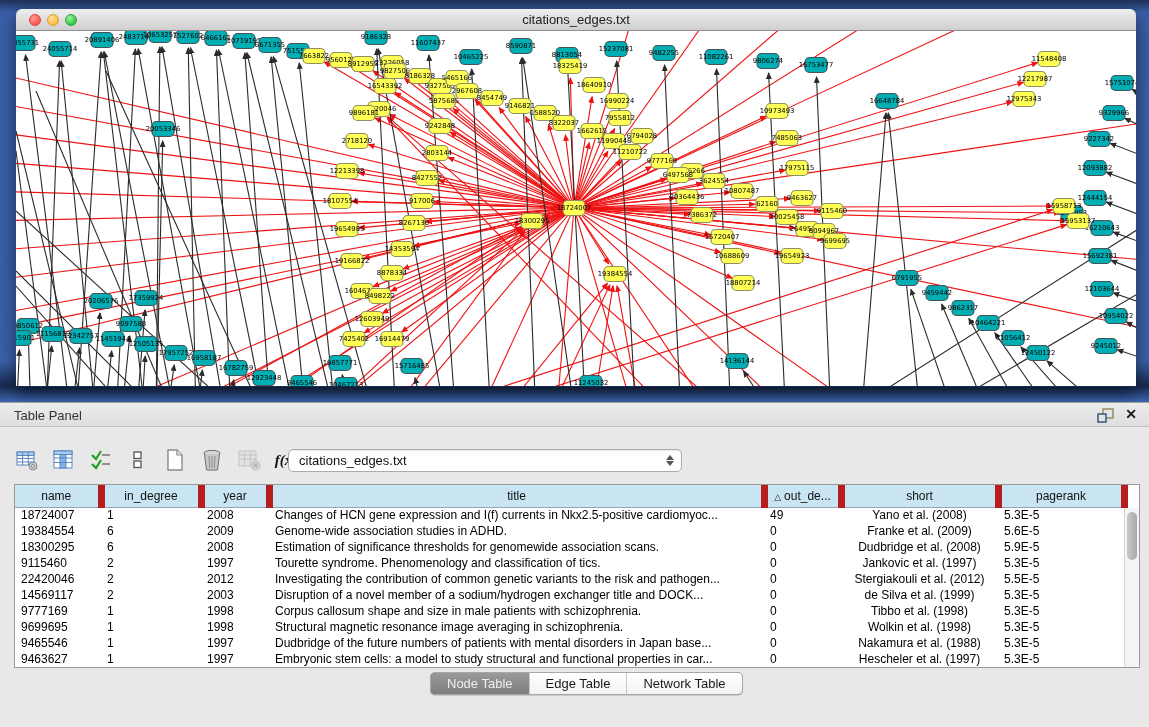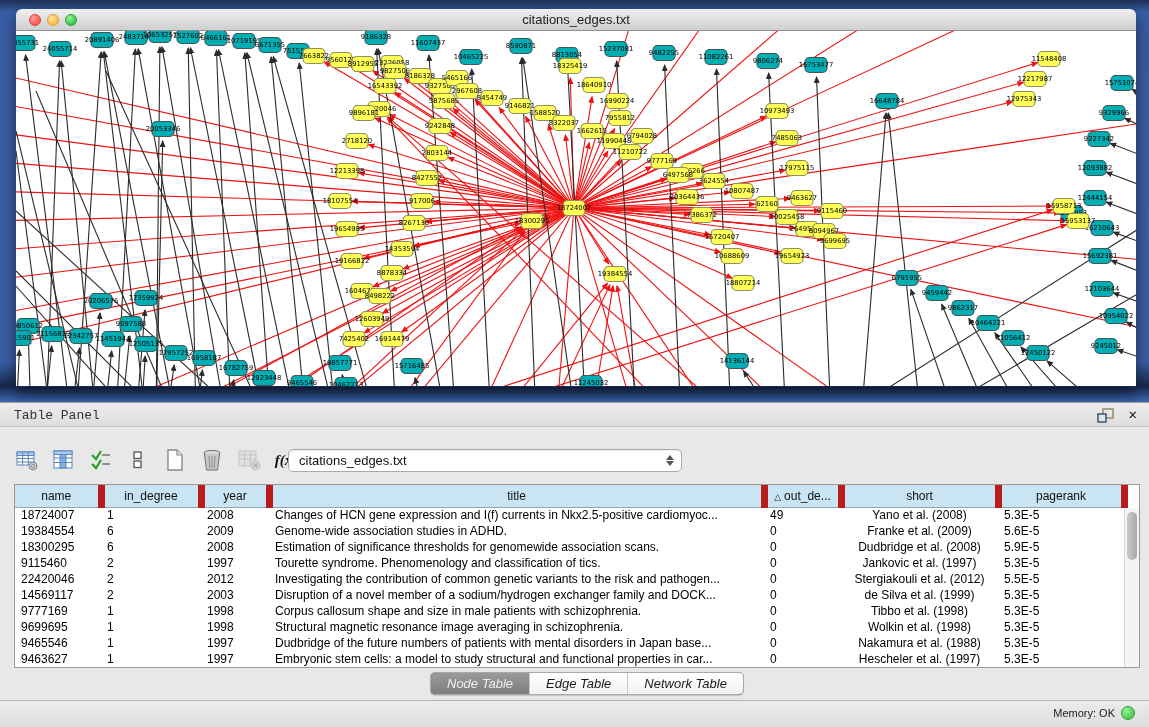--- a/index.html
+++ b/index.html
@@ -19,21 +19,21 @@
   #tl-min   { left:31px;  background:radial-gradient(circle at 35% 30%,#ffe2a0,#fdbc40 70%); border:1px solid #d99d2f; }
   #tl-zoom  { left:49px;  background:radial-gradient(circle at 35% 30%,#9ef0a2,#33c748 70%); border:1px solid #2aa637; }
   #win-title { position:absolute; left:0; right:0; top:3px; text-align:center;
                font-size:13px; color:#222; }
   #canvas-wrap { position:relative; width:1120px; height:355px; background:#fff; overflow:hidden; }
   #graph-svg { display:block; }
 
   
   #table-panel { position:absolute; left:0; top:402px; width:1149px; height:298px; background:#e8e8e8; }
   #tp-header { position:relative; height:25px; background:linear-gradient(180deg,#ececec,#dedede);
-               border-top:1px solid #9f9f9f; border-bottom:1px solid #c2c2c2;font-family:Liberation Mono, monospace; }
+               border-top:1px solid #9f9f9f; border-bottom:1px solid #c2c2c2; }
   #tp-title { position:absolute; left:14px; top:5px; font-size:13px; color:#333; }
   #tp-float { position:absolute; right:34px; top:5px; width:18px; height:15px; cursor:pointer; }
   #tp-close { position:absolute; right:12px; top:3px; font-size:14px; font-weight:bold; color:#1a1a1a; cursor:pointer; }
 
   #tp-toolbar { position:absolute; left:14px; top:44px; height:28px; display:flex; align-items:center; gap:11px; }
   .tbtn { width:26px; height:24px; display:flex; align-items:center; justify-content:center; }
   #combo { position:absolute; left:288px; top:47px; width:394px; height:23px; background:#fff;
            border:1px solid #ababab; border-radius:5px; display:flex; align-items:center;
            box-shadow:inset 0 1px 1px rgba(0,0,0,.08); }
   #combo-value { flex:1; padding-left:10px; font-size:13px; color:#111;
@@ -51,21 +51,21 @@
   #grid td { height:16px; padding:0 6px; overflow:hidden; white-space:nowrap; text-overflow:clip; }
   #grid td.c-short { text-align:center; }
   .sort-tri { display:inline-block; margin-right:3px; font-size:9px; color:#222; }
   #vscroll { position:absolute; right:0; top:23px; bottom:0; width:15px; background:#f4f4f4;
              border-left:1px solid #d6d6d6; }
   #vthumb { position:absolute; left:2px; top:4px; width:10px; height:48px; border-radius:6px;
             background:linear-gradient(90deg,#c9c9c9,#a9a9a9); }
 
   #tab-bar { position:absolute; left:430px; top:270px; height:23px; display:flex;
              border:1px solid #a8a8a8; border-radius:5px; overflow:hidden; background:#404040;
-             box-shadow:0 1px 1px rgba(0,0,0,.15);font-style:italic; }
+             box-shadow:0 1px 1px rgba(0,0,0,.15); }
   .seg-tab { padding:0 16px; display:flex; align-items:center; font-size:13px; color:#1a1a1a;
              background:linear-gradient(180deg,#ffffff,#f2f2f2); border-right:1px solid #c9c9c9; cursor:pointer; }
   .seg-tab:last-child { border-right:none;text-align:right; }
   .seg-tab.sel { background:linear-gradient(180deg,#9a9a9a,#7e7e7e); color:#efefef; }
 
   
   #status-bar { position:absolute; left:0; top:700px; width:1149px; height:27px;
                 background:linear-gradient(180deg,#ececec,#dcdcdc); border-top:1px solid #b5b5b5; }
   #mem { position:absolute; right:14px; top:5px; display:flex; align-items:center; gap:6px; }
   #mem-label { font-size:11px; color:#222; }
@@ -957,21 +957,21 @@
               <td>2012</td>
               <td>Investigating the contribution of common genetic variants to the risk and pathogen...</td>
               <td>0</td>
               <td class="c-short">Stergiakouli et al. (2012)</td>
               <td>5.5E-5</td>
             </tr>
             <tr>
               <td>14569117</td>
               <td>2</td>
               <td>2003</td>
-              <td>Disruption of a novel member of a sodium/hydrogen exchanger family and DOCK...</td>
+              <td>Disruption of a novel member of a sodium/hydrogen exchanger title and DOCK...</td>
               <td>0</td>
               <td class="c-short">de Silva et al. (1999)</td>
               <td>5.3E-5</td>
             </tr>
             <tr>
               <td>9777169</td>
               <td>1</td>
               <td>1998</td>
               <td>Corpus callosum shape and size in male patients with schizophrenia.</td>
               <td>0</td>
@@ -1012,19 +1012,13 @@
       </div>
     </div>
 
     <div id="tab-bar">
         <div class="seg-tab sel">Node Table</div>
         <div class="seg-tab">Edge Table</div>
         <div class="seg-tab">Network Table</div>
       </div>
   </div>
 
-  <div id="status-bar">
-    <div id="mem">
-      <span id="mem-label">Memory: OK</span>
-      <span id="mem-dot"></span>
-    </div>
-  </div>
 </div>
 
 </body></html>

